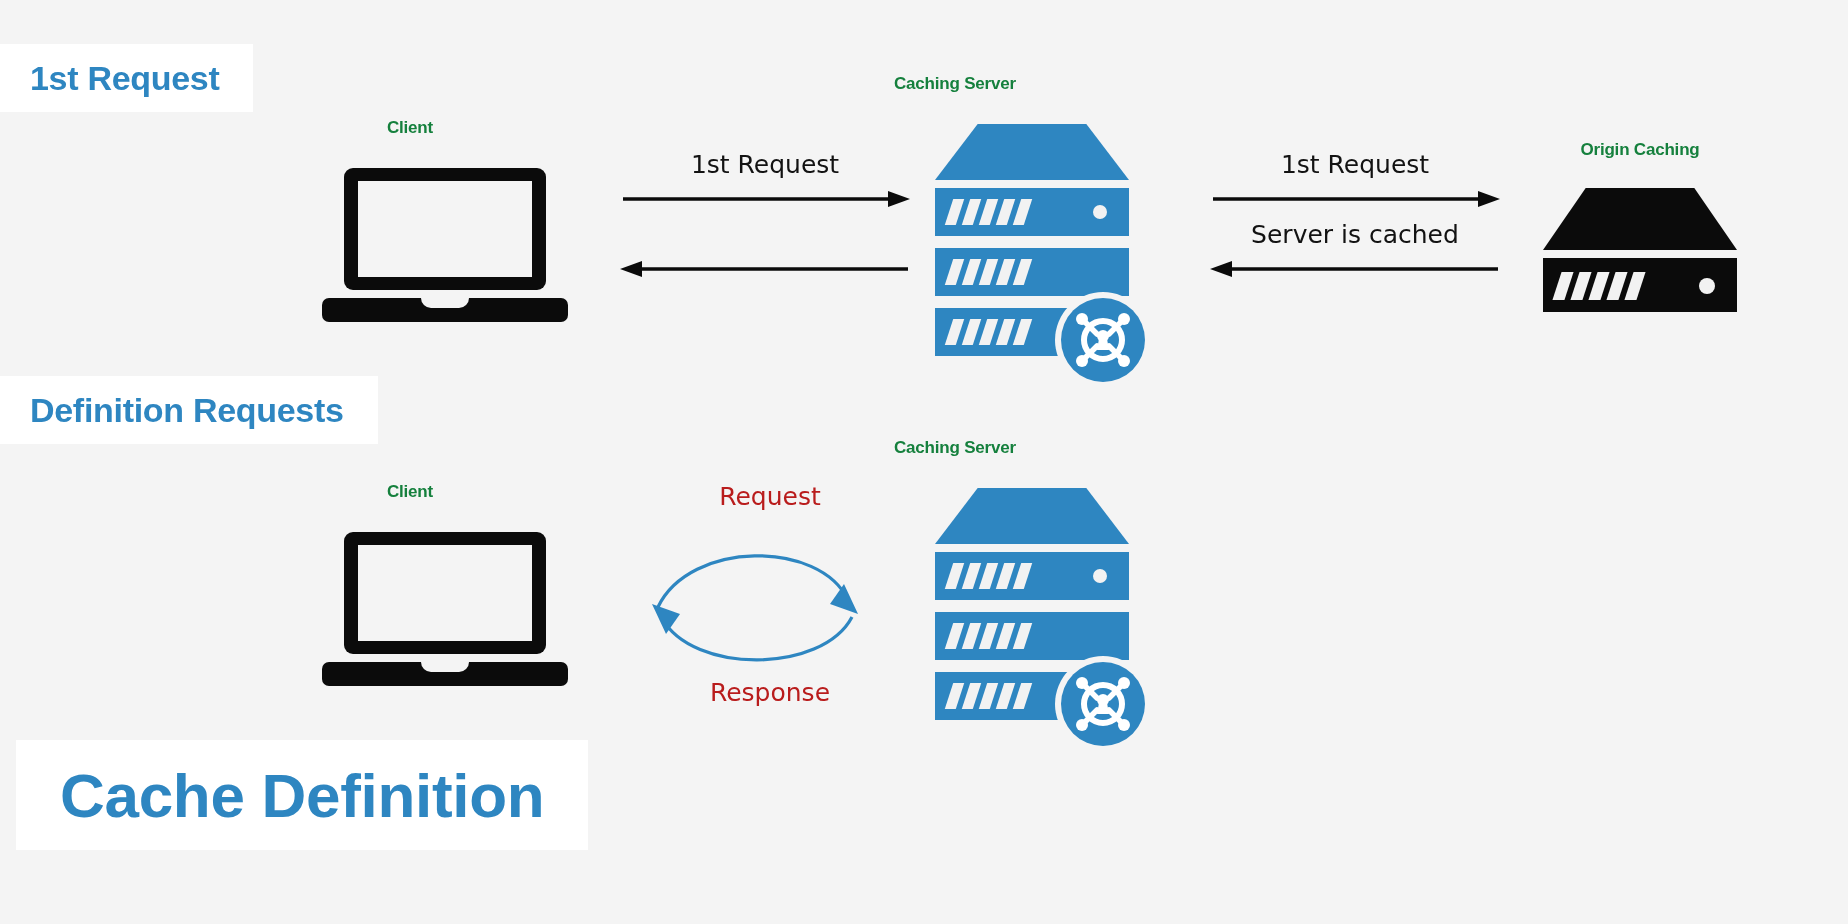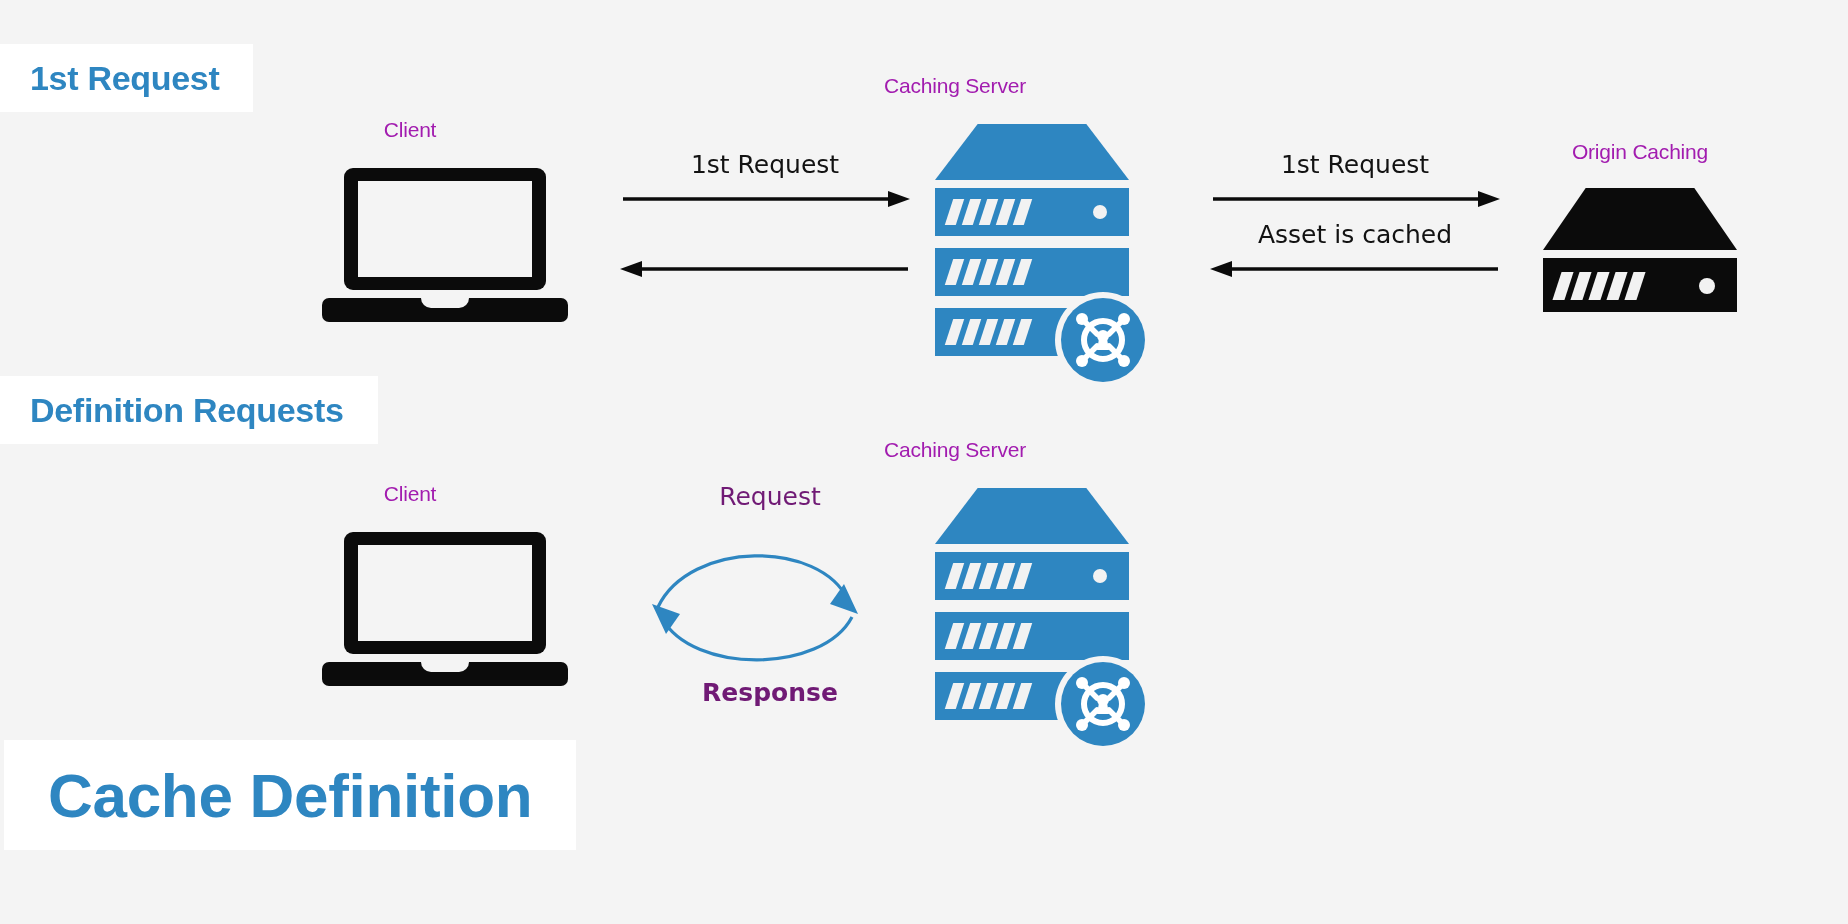--- a/index.html
+++ b/index.html
@@ -31,30 +31,30 @@
   }
   #banner-first {
     left: 0; top: 44px; height: 68px; padding: 0 34px 0 30px;
     font-size: 34px;
   }
   #banner-sub {
     left: 0; top: 376px; height: 68px; padding: 0 34px 0 30px;
     font-size: 34px;
   }
   #banner-title {
-    left: 4px; top: 740px; height: 110px; padding: 0 44px 0 44px;
+    left: 16px; top: 740px; height: 110px; padding: 0 44px 0 44px;
     font-size: 62px;
   }
 
   
   .node-label {
     position: absolute;
-    color: #a21caf;
-    font-weight: normal;
-    font-size: 21px;
+    color: #15803d;
+    font-weight: bold;
+    font-size: 17px;
     white-space: nowrap;
     text-align: center;
     letter-spacing: -0.2px;
   }
 
   
   .laptop { position: absolute; }
   .laptop .lid {
     position: absolute;
     left: 22px; top: 0;
@@ -148,21 +148,21 @@
     text-align: center;
     font-family: "DejaVu Sans", sans-serif;
   }
   .arrow-line { position: absolute; }
 
   
   .curve-group { position: absolute; }
   .curve-label {
     position: absolute;
     font-size: 25px;
-    color: #701a75;
+    color: #b91c1c;
     white-space: nowrap;
     text-align: center;
     font-family: "DejaVu Sans", sans-serif;
   }
 </style>
 </head>
 <body>
 
 <div id="stage">
 
@@ -254,21 +254,21 @@
 
   <div class="arrow-group" style="left:1210px; top:150px; width:290px; height:140px;">
 
     <div class="arrow-label" style="left:0; top:0; width:290px;">1st Request</div>
 
     <svg class="arrow-line" style="left:0; top:38px;" width="290" height="22">
       <line x1="3" y1="11" x2="268" y2="11" stroke="#0b0b0b" stroke-width="3.5"></line>
       <polygon points="268,3 290,11 268,19" fill="#0b0b0b"></polygon>
     </svg>
 
-    <div class="arrow-label" style="left:0; top:70px; width:290px;">Asset is cached</div>
+    <div class="arrow-label" style="left:0; top:70px; width:290px;">Server is cached</div>
 
     <svg class="arrow-line" style="left:0; top:108px;" width="290" height="22">
       <line x1="22" y1="11" x2="288" y2="11" stroke="#0b0b0b" stroke-width="3.5"></line>
       <polygon points="22,3 0,11 22,19" fill="#0b0b0b"></polygon>
     </svg>
   </div>
 
   <div class="node-label" style="left:1525px; top:140px; width:230px;">Origin Caching</div>
 
   <div class="server black" style="left:1543px; top:188px; width:240px; height:140px;">
@@ -298,21 +298,21 @@
 
     <div class="curve-label" style="left:0; top:0; width:260px;">Request</div>
 
     <svg style="position:absolute; left:0; top:40px;" width="260" height="150">
       <path d="M 18 85 C 50 18, 180 18, 208 78" fill="none" stroke="#2e86c1" stroke-width="3.2"></path>
       <polygon points="204,62 218,92 190,82" fill="#2e86c1"></polygon>
       <path d="M 212 95 C 182 152, 52 152, 22 96" fill="none" stroke="#2e86c1" stroke-width="3.2"></path>
       <polygon points="26,112 12,82 40,92" fill="#2e86c1"></polygon>
     </svg>
 
-    <div class="curve-label" style="left:0; top:196px; width:260px;font-weight:bold;">Response</div>
+    <div class="curve-label" style="left:0; top:196px; width:260px;">Response</div>
   </div>
 
   <div class="node-label" style="left:855px; top:438px; width:200px;">Caching Server</div>
 
   <div class="server blue" style="left:935px; top:488px; width:230px; height:240px;">
     <div class="top"></div>
 
     <div class="bar b1">
       <div class="slashes">
         <div class="slash"></div>

